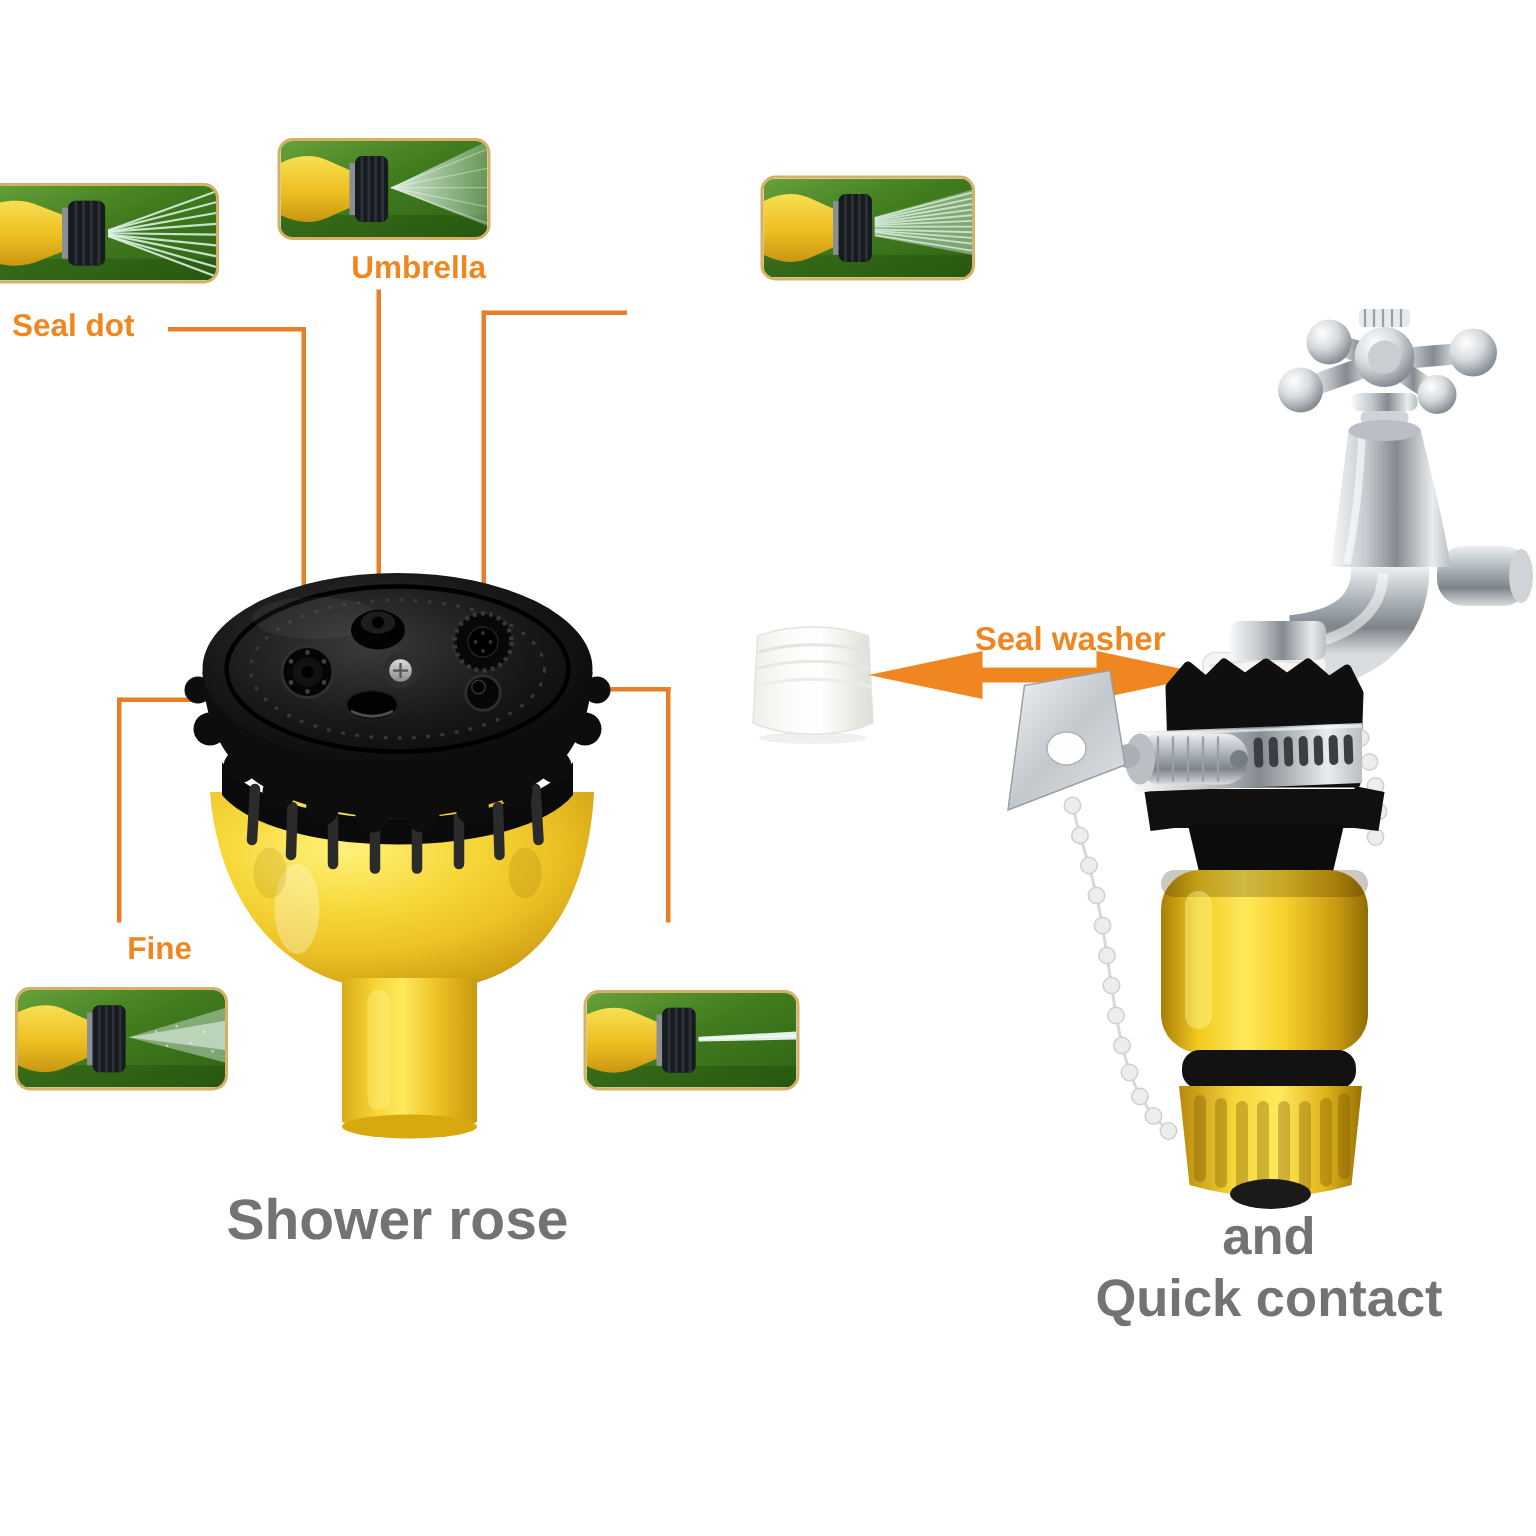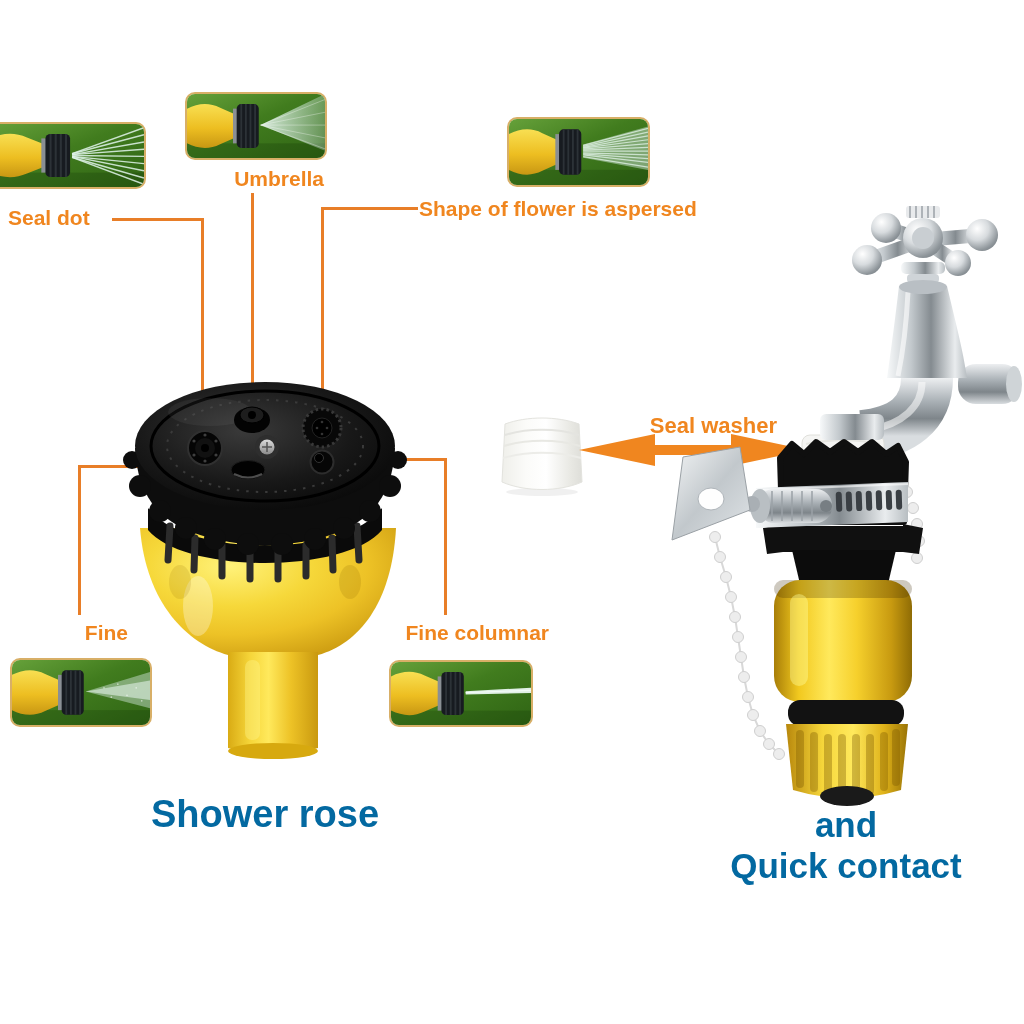--- a/index.html
+++ b/index.html
@@ -3,21 +3,21 @@
 <meta charset="utf-8">
 <style>
   html,body{margin:0;padding:0;background:#fff;}
   body{width:1024px;height:1024px;overflow:hidden;font-family:"Liberation Sans",sans-serif;}
   #canvas{position:relative;width:1024px;height:1024px;background:#ffffff;}
   .lbl{position:absolute;color:#F0861F;font-weight:700;font-size:21px;white-space:nowrap;}
   .lbl.center{text-align:right;white-space:normal;}
   .line{position:absolute;background:#E87E28;}
   .thumb{position:absolute;border-radius:10px;overflow:hidden;border:2px solid #D8AF67;box-sizing:border-box;}
   .thumb svg{display:block;width:100%;height:100%;}
-  .caption{position:absolute;color:#0369a1;font-weight:700;text-align:center;}
+  .caption{position:absolute;color:#737373;font-weight:700;text-align:center;}
   #caption-left{left:130px;top:793px;width:270px;font-size:38px;}
   #caption-right{left:686px;top:804px;width:320px;font-size:35px;line-height:41px;}
   #caption-right span{display:block;}
   .abs{position:absolute;}
 </style>
 </head>
 <body>
 
 <div id="canvas">
 
@@ -180,23 +180,21 @@
       <rect x="50" y="16" width="5" height="38" fill="#8a8f94"></rect>
       <rect x="54" y="11" width="24" height="48" rx="5" fill="#171b20"></rect>
       <path d="M59,11 V59 M64,11 V59 M69,11 V59 M74,11 V59" stroke="#2c3237" stroke-width="2"></path>
       <polygon points="80,32.5 150,28.5 150,34.5 80,36" fill="rgba(233,247,240,0.95)"></polygon>
       <path d="M80,34 L150,31.5" stroke="#f2fbf7" stroke-width="1.2" fill="none"></path>
     </svg>
   </div>
 
   <div class="lbl" style="left:8px;top:206px;">Seal dot</div>
   <div class="lbl center" style="left:184px;top:167px;width:140px;">Umbrella</div>
-  <div class="lbl" style="left:419px;top:197px;">Shape of flower is aspersed</div>
   <div class="lbl center" style="left:28px;top:621px;width:100px;">Fine</div>
-  <div class="lbl center" style="left:373px;top:621px;width:176px;">Fine columnar</div>
   <div class="lbl center" style="left:617px;top:413px;width:160px;font-size:22px;">Seal washer</div>
 
   <div class="line" style="left:112px;top:218px;width:91px;height:3px;"></div>
   <div class="line" style="left:201px;top:218px;width:3px;height:221px;"></div>
   <div class="line" style="left:251px;top:193px;width:3px;height:219px;"></div>
   <div class="line" style="left:322px;top:207px;width:96px;height:3px;"></div>
   <div class="line" style="left:321px;top:207px;width:3px;height:215px;"></div>
   <div class="line" style="left:79px;top:465px;width:164px;height:3px;"></div>
   <div class="line" style="left:78px;top:465px;width:3px;height:150px;"></div>
   <div class="line" style="left:332px;top:458px;width:115px;height:3px;"></div>

